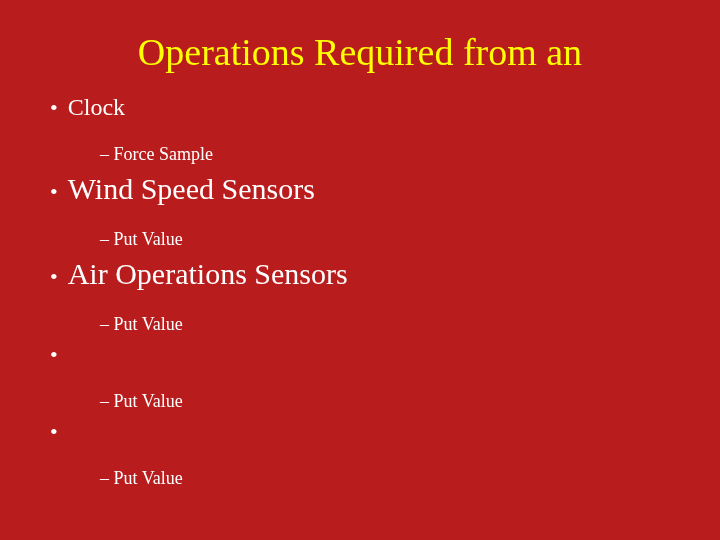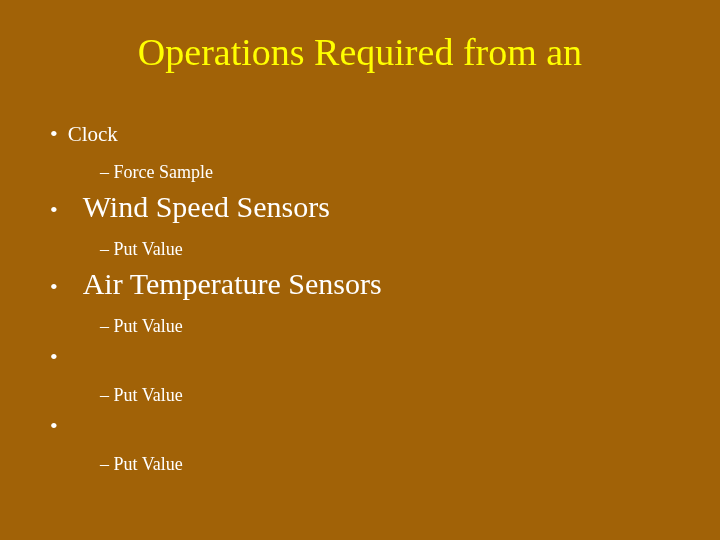--- a/index.html
+++ b/index.html
@@ -13,21 +13,21 @@
       height: 540px;
       background-color: #0000cc;
       font-family: Georgia, 'Times New Roman', serif;
       color: #ffffff;
       overflow: hidden;
     }
 
     .slide {
       width: 720px;
       height: 540px;
-      background-color: #a16207;
+      background-color: #b91c1c;
       padding: 30px 50px 30px 50px;
       display: flex;
       flex-direction: column;
     }
 
     .title {
       text-align: center;
       color: #ffff00;
       font-size: 38px;
       font-weight: normal;
@@ -53,36 +53,34 @@
       color: #ffffff;
     }
 
     .bullet-dot {
       color: #ffffff;
       font-size: 22px;
       flex-shrink: 0;
     }
 
     .bullet-text-small {
-      font-size: 21px;
+      font-size: 24px;
       color: #ffffff;
-      margin-top: 28px;
     }
 
     .bullet-text-large {
       font-size: 30px;
       color: #ffffff;
       font-family: Georgia, serif;
-      margin-left: 15px;
     }
 
     .sub-list {
       list-style: none;
       padding-left: 50px;
-      margin-top: 12px;
+      margin-top: 20px;
       margin-bottom: 4px;
     }
 
     .sub-item {
       font-size: 18px;
       color: #ffffff;
       line-height: 1.5;
     }
 
     .sub-item::before {
@@ -115,21 +113,21 @@
         <span class="bullet-text-large">Wind Speed Sensors</span>
       </div>
       <ul class="sub-list">
         <li class="sub-item">Put Value</li>
       </ul>
     </li>
 
     <li class="bullet-item">
       <div class="bullet-main">
         <span class="bullet-dot">•</span>
-        <span class="bullet-text-large">Air Temperature Sensors</span>
+        <span class="bullet-text-large">Air Operations Sensors</span>
       </div>
       <ul class="sub-list">
         <li class="sub-item">Put Value</li>
       </ul>
     </li>
 
     <li class="bullet-item">
       <div class="bullet-main">
         <span class="bullet-dot">•</span>
       </div>

